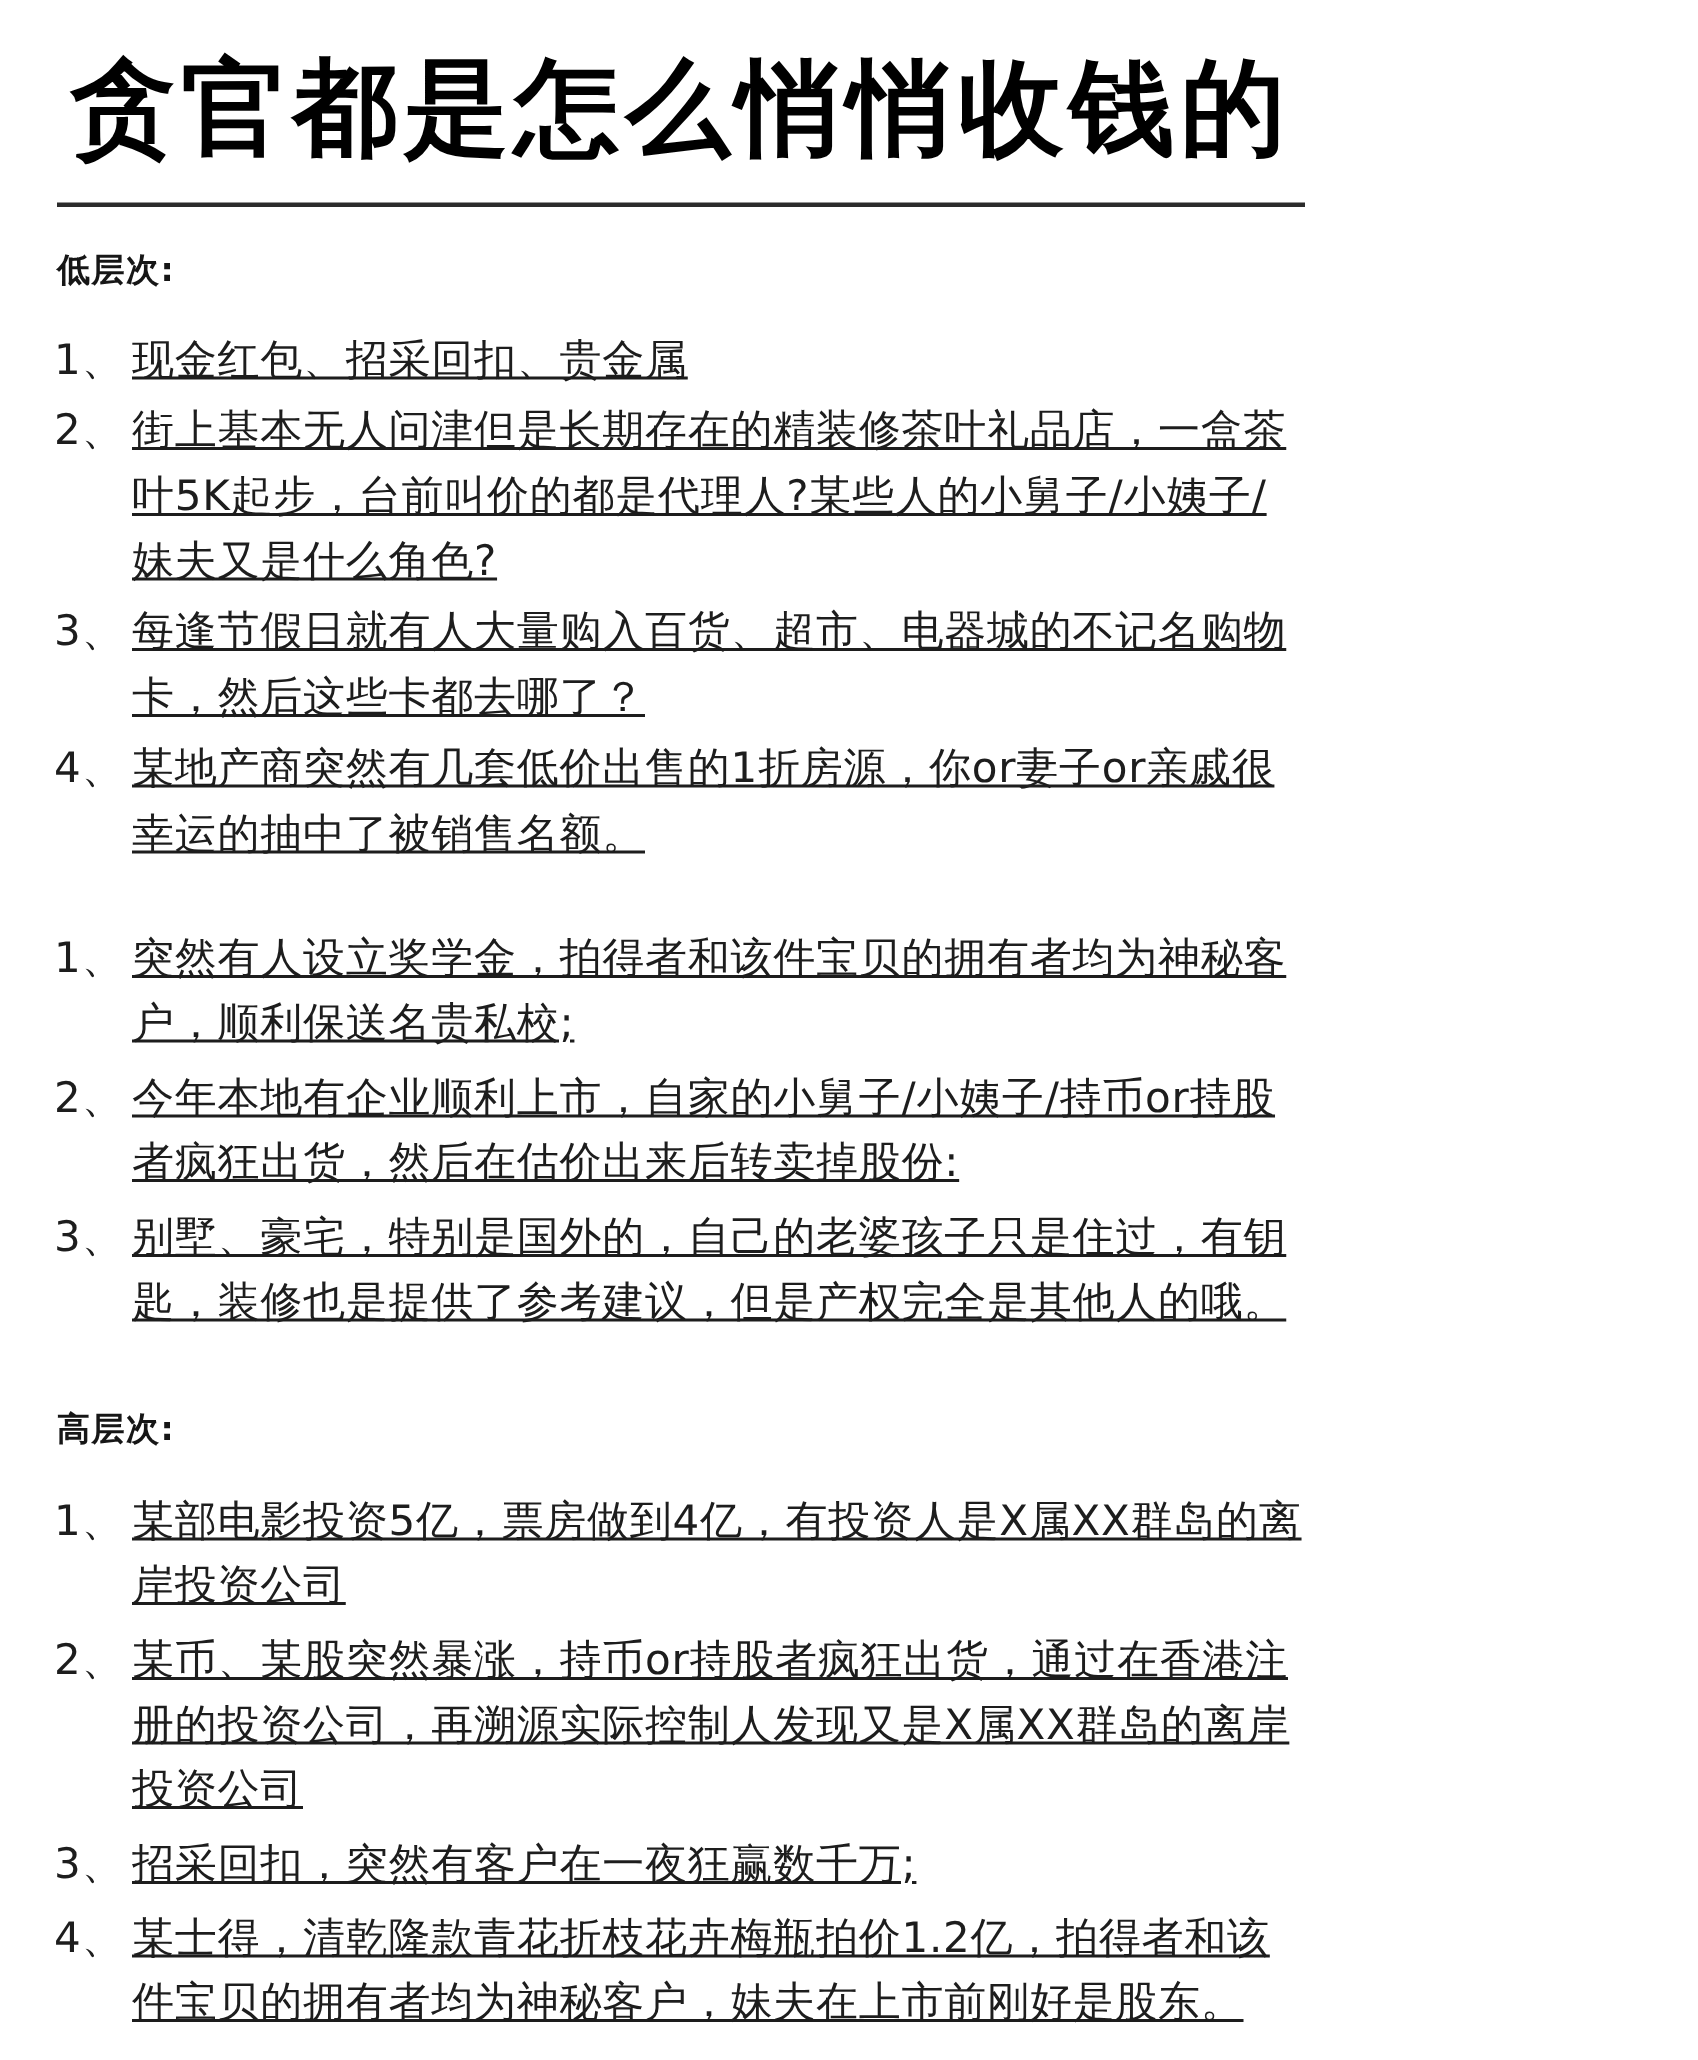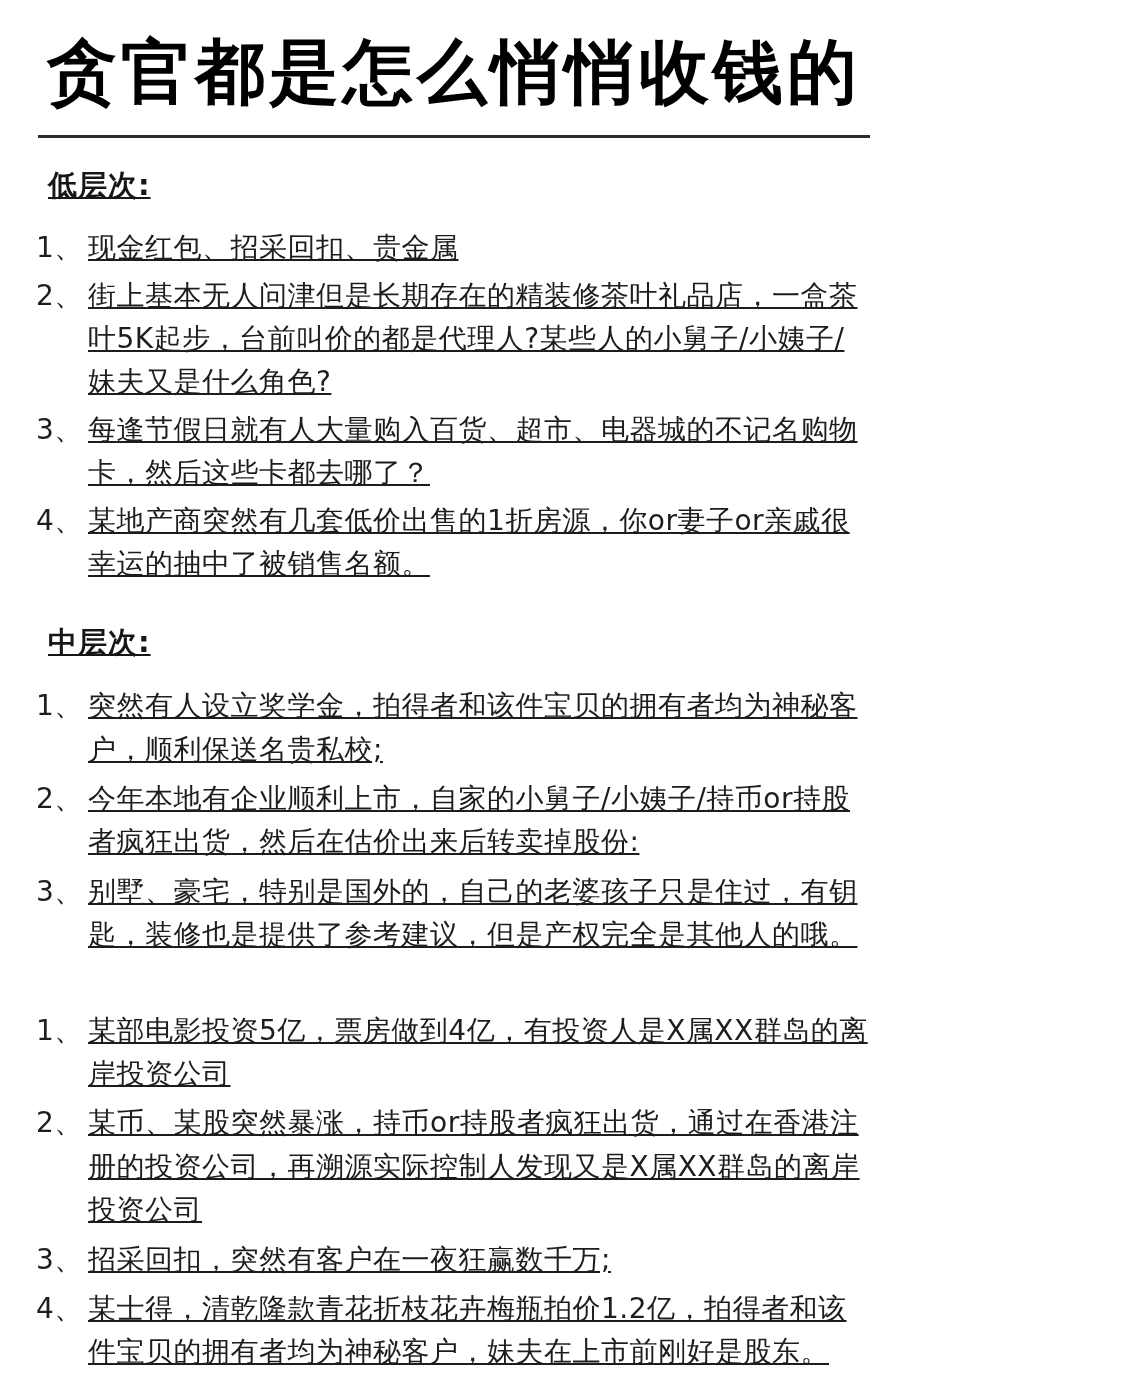--- a/index.html
+++ b/index.html
@@ -35,26 +35,25 @@
   .title-rule {
     height: 3px;
     background: #2b2b2b;
     margin: 0 2px 30px 2px;
   }
   .section {
     margin-bottom: 34px;
   }
   .section-heading {
     font-weight: 700;
-    font-size: 29px;
+    font-size: 22px;
     line-height: 1.2;
     color: #161616;
-    margin: 0 0 24px 12px;
+    margin: 0 0 24px 2px;
     letter-spacing: 1px;
-    text-decoration: underline;
   }
   .items {
     margin: 0;
     padding: 0;
     list-style: none;
   }
   .item {
     display: flex;
     align-items: flex-start;
     font-size: 28px;
@@ -102,38 +101,38 @@
         <span class="item-text">每逢节假日就有人大量购入百货、超市、电器城的不记名购物卡，然后这些卡都去哪了？</span>
       </li>
       <li class="item">
         <span class="item-marker">4、</span>
         <span class="item-text">某地产商突然有几套低价出售的1折房源，你or妻子or亲戚很幸运的抽中了被销售名额。</span>
       </li>
     </ul>
   </section>
 
   <section class="section section--mid">
-    <h2 class="section-heading">中层次:</h2>
     <ul class="items">
       <li class="item">
         <span class="item-marker">1、</span>
         <span class="item-text">突然有人设立奖学金，拍得者和该件宝贝的拥有者均为神秘客户，顺利保送名贵私校;</span>
       </li>
       <li class="item">
         <span class="item-marker">2、</span>
         <span class="item-text">今年本地有企业顺利上市，自家的小舅子/小姨子/持币or持股者疯狂出货，然后在估价出来后转卖掉股份:</span>
       </li>
       <li class="item">
         <span class="item-marker">3、</span>
         <span class="item-text">别墅、豪宅，特别是国外的，自己的老婆孩子只是住过，有钥匙，装修也是提供了参考建议，但是产权完全是其他人的哦。</span>
       </li>
     </ul>
   </section>
 
   <section class="section section--high">
+    <h2 class="section-heading">高层次:</h2>
     <ul class="items">
       <li class="item">
         <span class="item-marker">1、</span>
         <span class="item-text">某部电影投资5亿，票房做到4亿，有投资人是X属XX群岛的离岸投资公司</span>
       </li>
       <li class="item">
         <span class="item-marker">2、</span>
         <span class="item-text">某币、某股突然暴涨，持币or持股者疯狂出货，通过在香港注册的投资公司，再溯源实际控制人发现又是X属XX群岛的离岸投资公司</span>
       </li>
       <li class="item">

